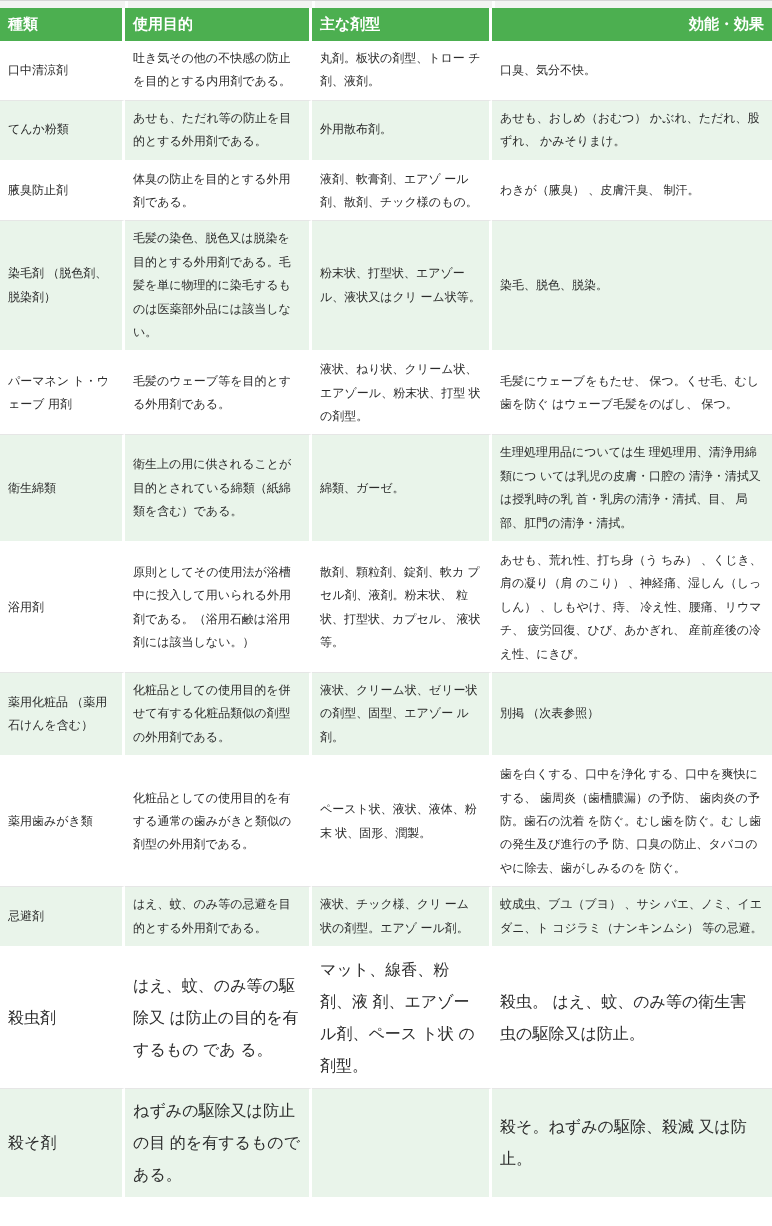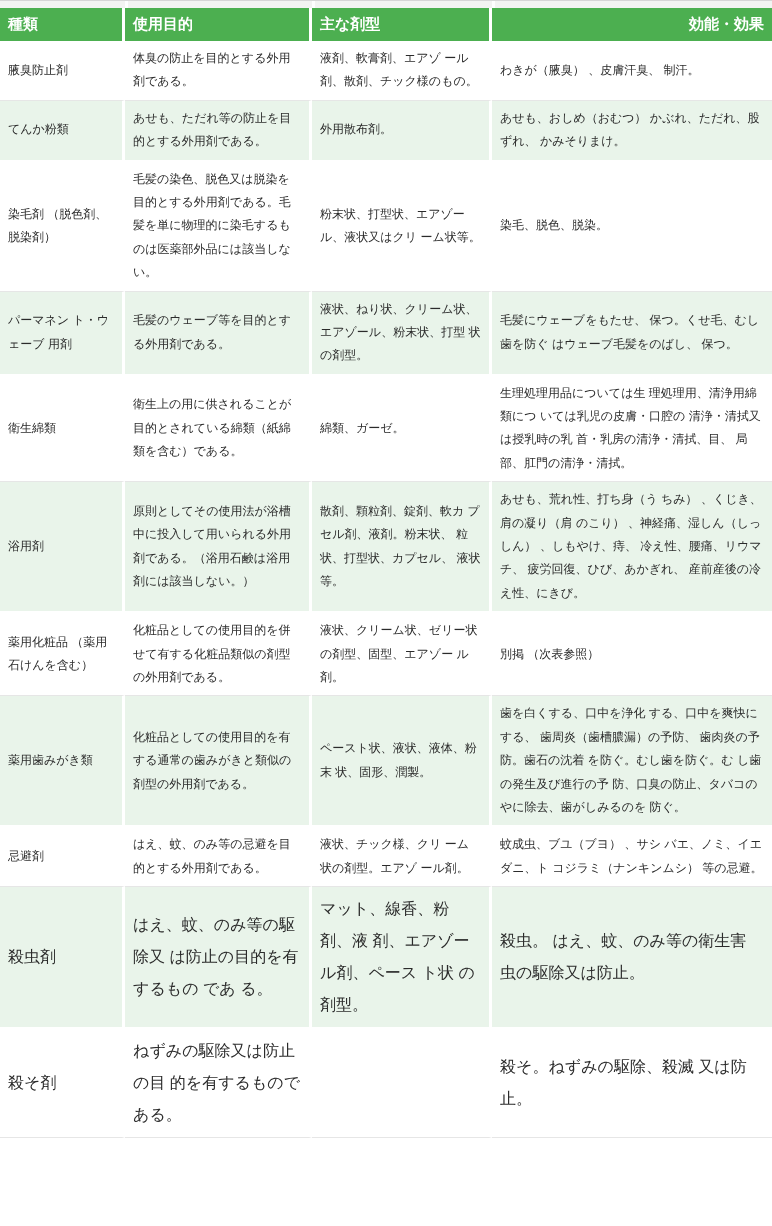--- a/index.html
+++ b/index.html
@@ -85,30 +85,36 @@
     <thead>
       <tr>
         <th>種類</th>
         <th>使用目的</th>
         <th>主な剤型</th>
         <th>効能・効果</th>
       </tr>
     </thead>
     <tbody>
       <tr>
-        <td>腋臭防止剤</td>
-        <td>体臭の防止を目的とする外用 剤である。</td>
-        <td>液剤、軟膏剤、エアゾ ール 剤、散剤、チック様のもの。</td>
-        <td>わきが（腋臭） 、皮膚汗臭、 制汗。</td>
+        <td>口中清涼剤</td>
+        <td>吐き気その他の不快感の防止を目的とする内用剤である。</td>
+        <td>丸剤。板状の剤型、トロー チ剤、液剤。</td>
+        <td>口臭、気分不快。</td>
       </tr>
       <tr>
         <td>てんか粉類</td>
         <td>あせも、ただれ等の防止を目的とする外用剤である。</td>
         <td>外用散布剤。</td>
         <td>あせも、おしめ（おむつ） かぶれ、ただれ、股ずれ、 かみそりまけ。</td>
+      </tr>
+      <tr>
+        <td>腋臭防止剤</td>
+        <td>体臭の防止を目的とする外用 剤である。</td>
+        <td>液剤、軟膏剤、エアゾ ール 剤、散剤、チック様のもの。</td>
+        <td>わきが（腋臭） 、皮膚汗臭、 制汗。</td>
       </tr>
       <tr>
         <td>染毛剤 （脱色剤、 脱染剤）</td>
         <td>毛髪の染色、脱色又は脱染を目的とする外用剤である。毛髪を単に物理的に染毛するも のは医薬部外品には該当しな い。</td>
         <td>粉末状、打型状、エアゾー ル、液状又はクリ ーム状等。</td>
         <td>染毛、脱色、脱染。</td>
       </tr>
       <tr>
         <td>パーマネン ト・ウェーブ 用剤</td>
         <td>毛髪のウェーブ等を目的とする外用剤である。</td>

